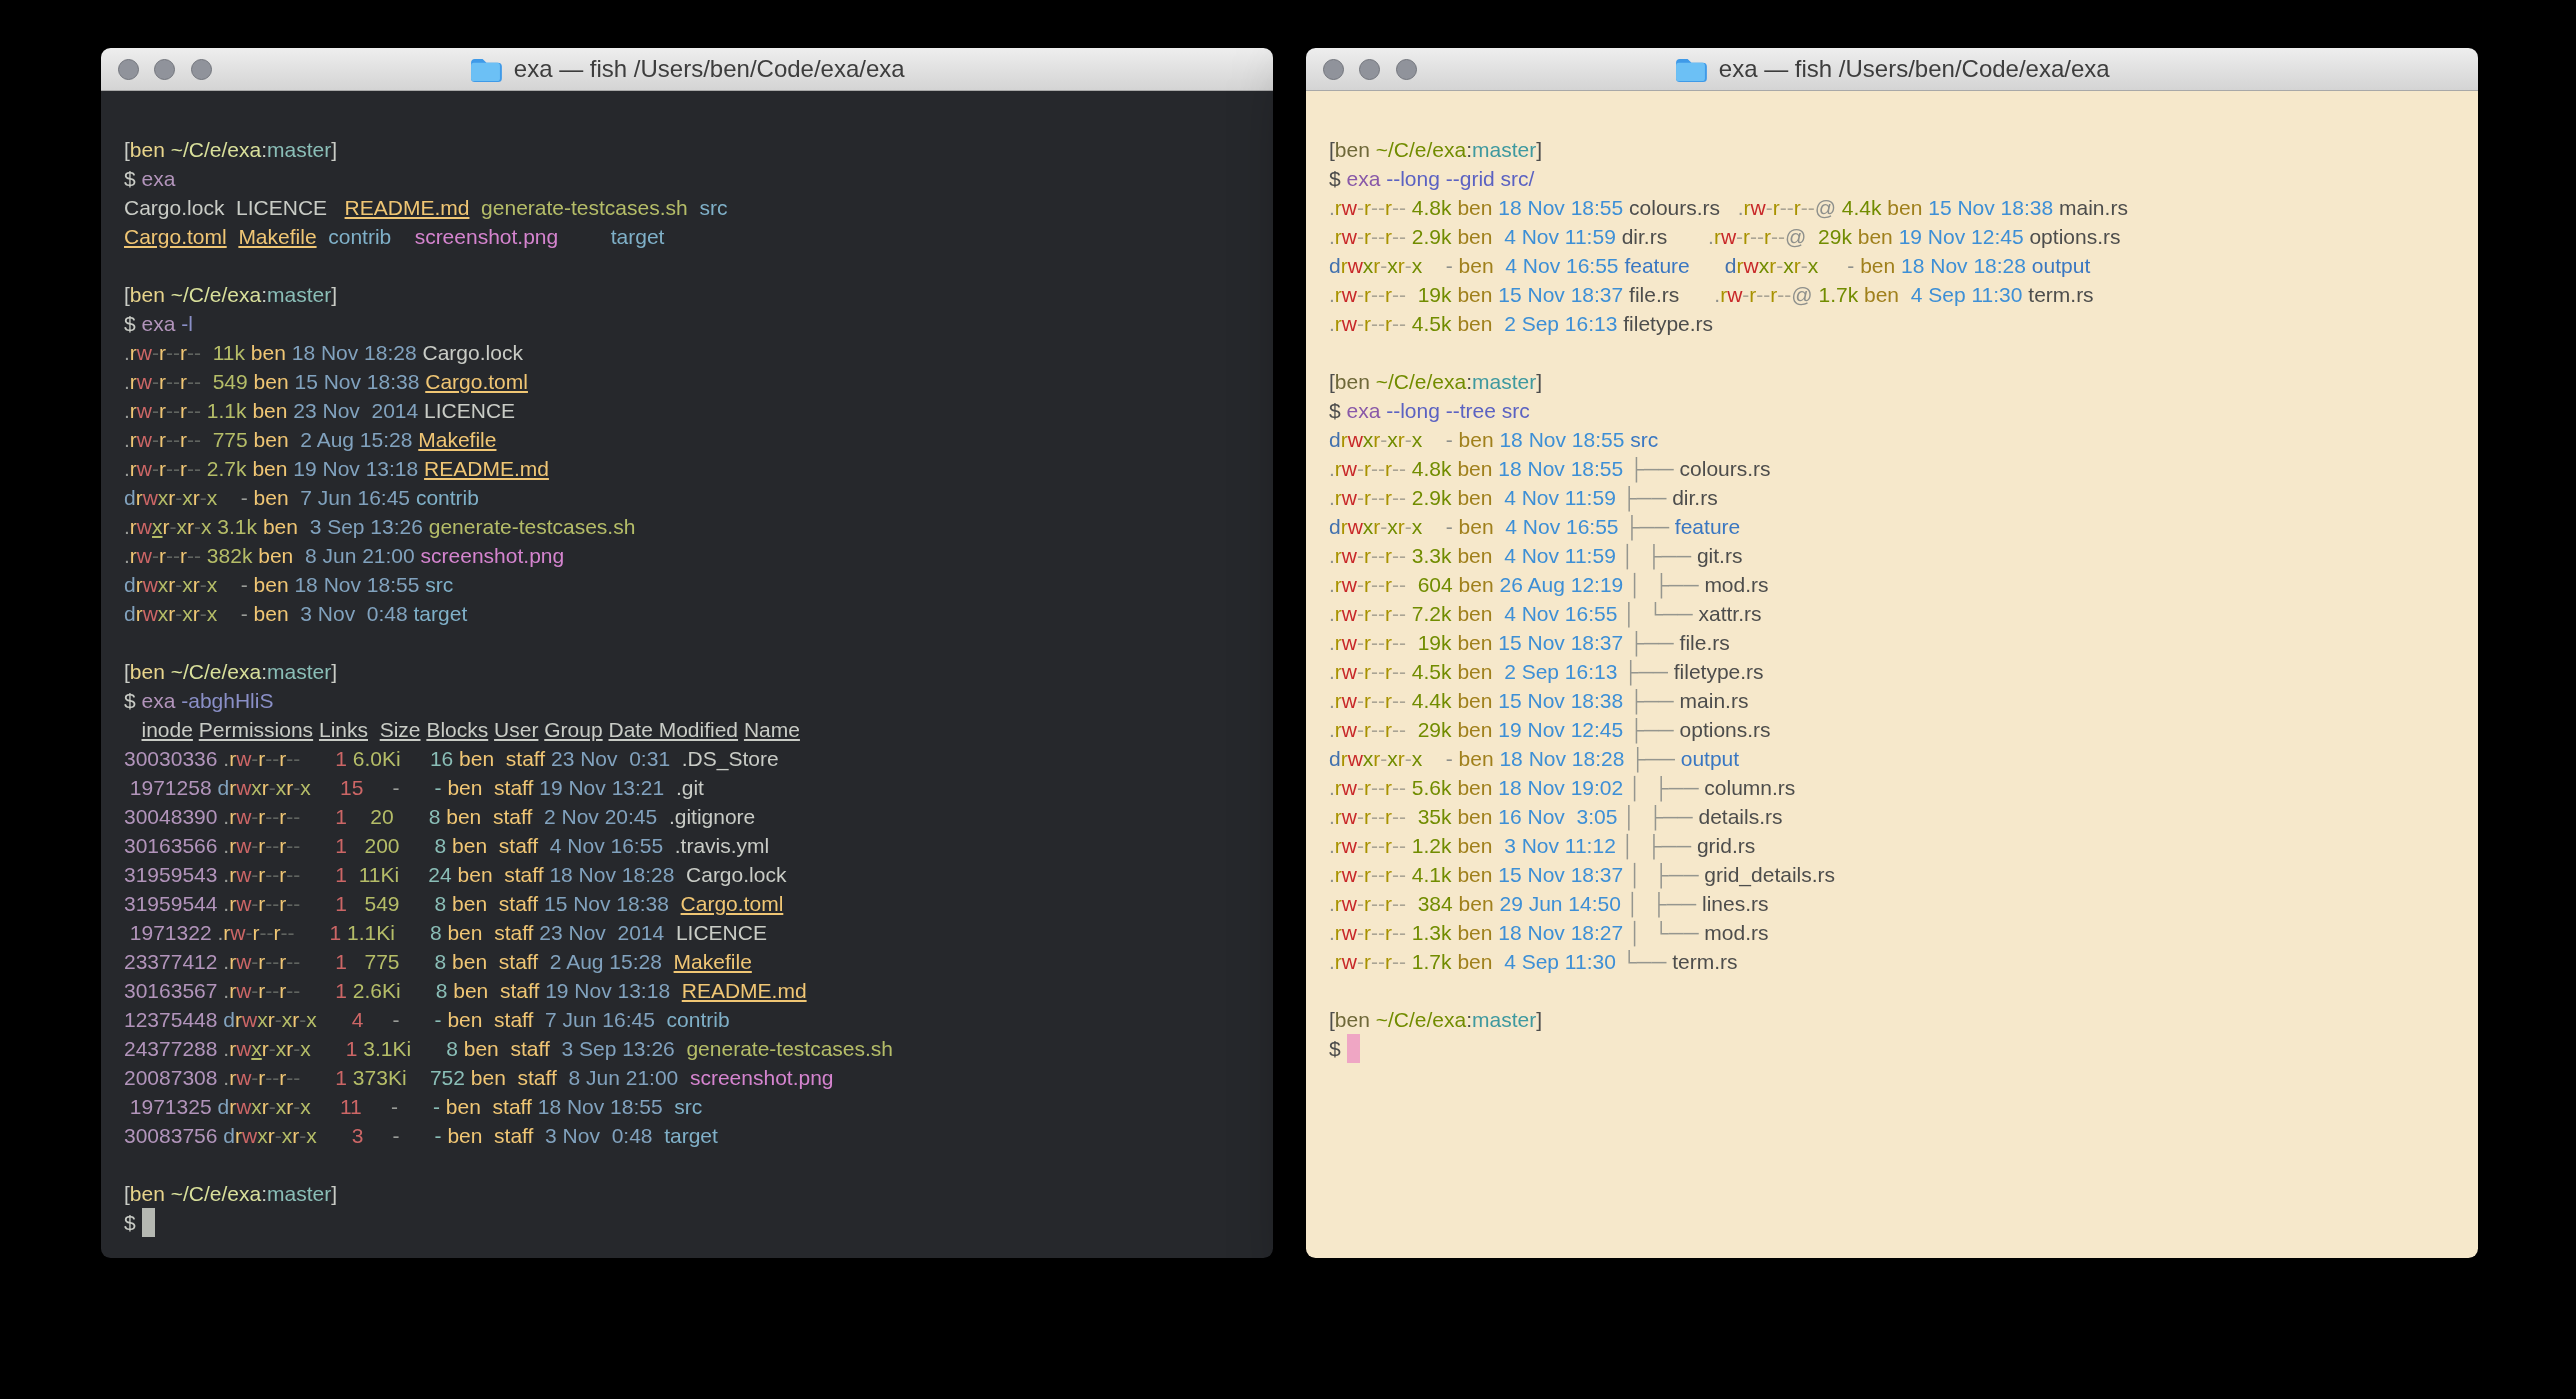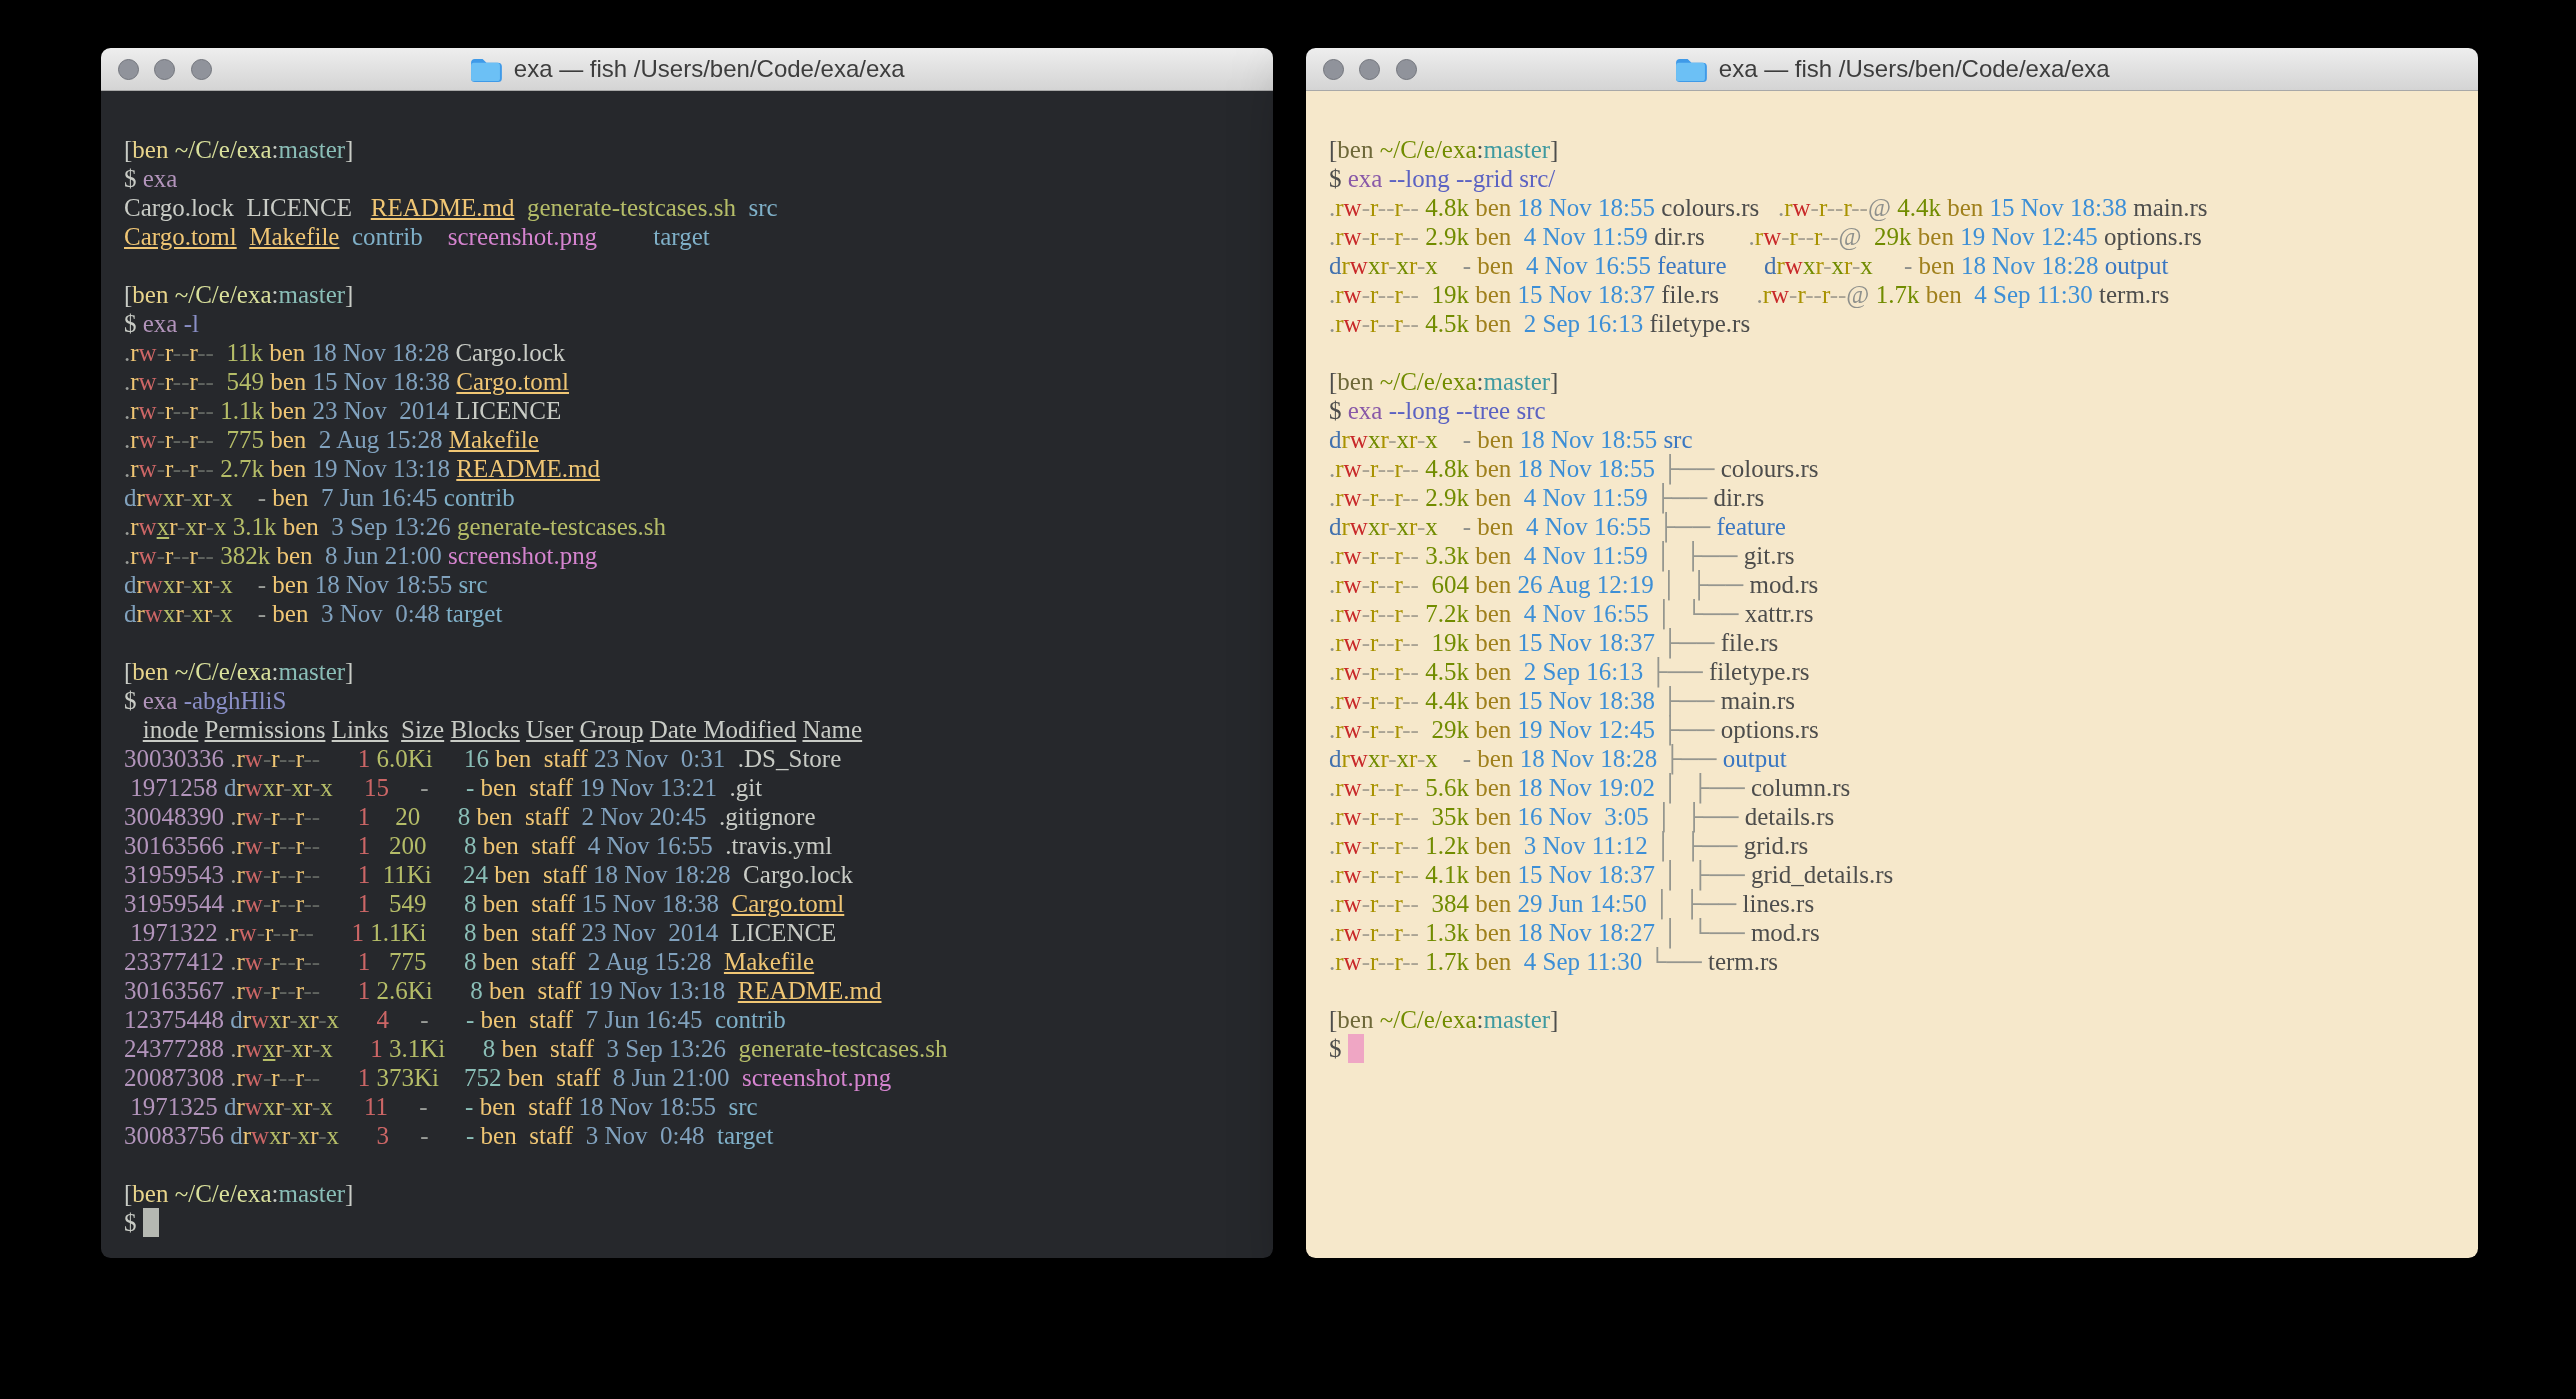--- a/index.html
+++ b/index.html
@@ -8,21 +8,21 @@
           box-shadow:0 29px 67px rgba(0,0,0,.65), 0 0 1px rgba(0,0,0,.8);}
   #win0{left:101px;} #win1{left:1306px;}
   .titlebar{height:42px;background:linear-gradient(#eeeeee,#d4d4d4);border-bottom:1px solid #a8a8a8;
             position:relative;display:flex;align-items:center;justify-content:center;}
   .lights{position:absolute;left:17px;top:0;height:100%;display:flex;align-items:center;gap:15.3px;}
   .light{width:21px;height:21px;border-radius:50%;background:#90939b;border:1px solid #72757c;box-sizing:border-box;}
   .titlewrap{display:flex;align-items:center;gap:11.5px;font-family:"Liberation Sans",sans-serif;
              font-size:24px;color:#3d3d3d;}
   .foldericon{width:33px;height:26px;display:inline-block;}
   .screen{height:calc(100% - 43px);box-sizing:border-box;padding:44px 9.6px 0 23px;
-          font-family:Liberation Serif, serif;font-size:25px;line-height:29px;white-space:pre;}
+          font-family:Liberation Sans, sans-serif;font-size:21px;line-height:29px;white-space:pre;}
   .tline{height:29px;}
   .cursorblock{display:inline-block;width:0.65em;}
 </style>
 </head>
 <body style="background: rgb(0, 0, 0);">
 
 <div class="window" id="win0">
   <div class="titlebar">
     <div class="lights">
       <span class="light"></span>

